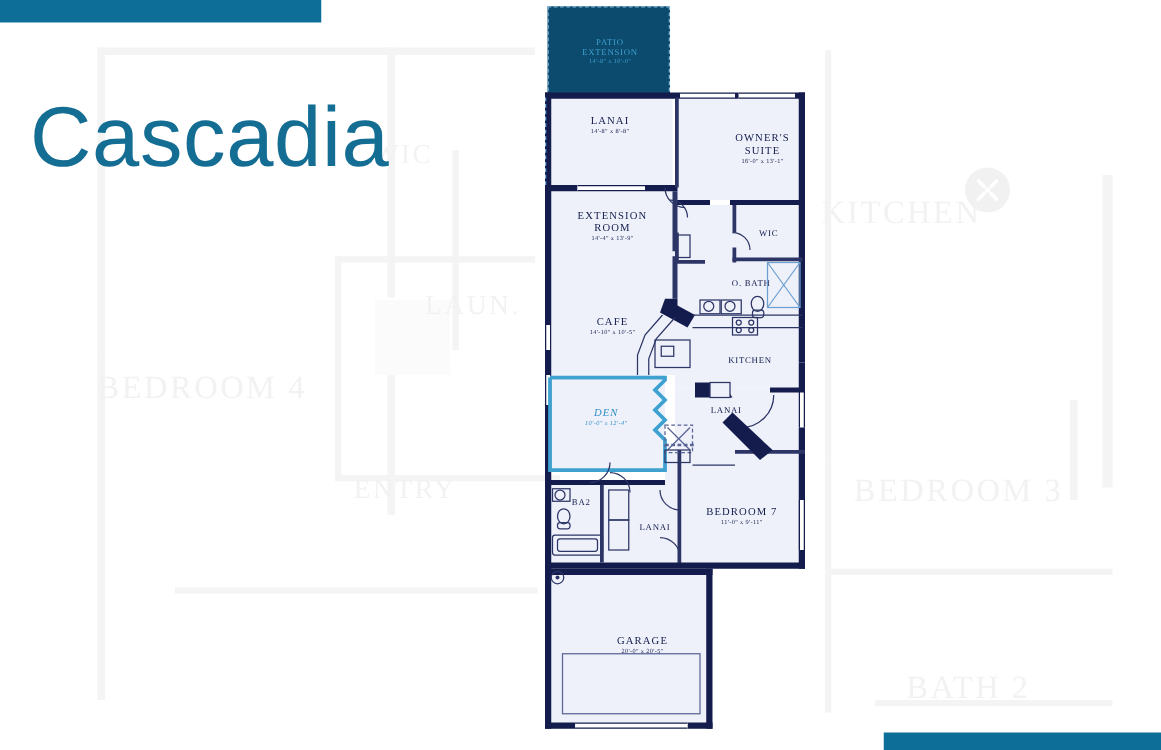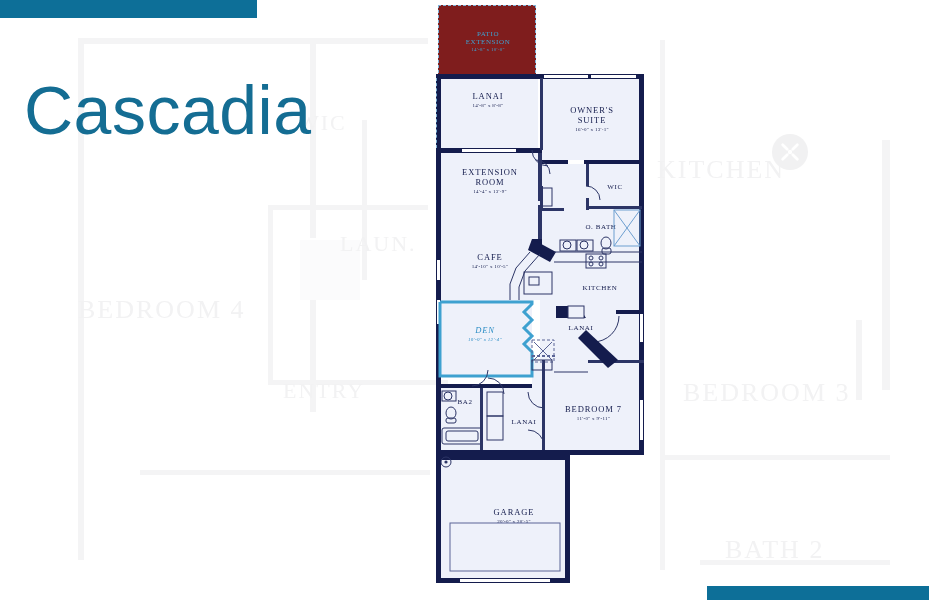--- a/index.html
+++ b/index.html
@@ -129,21 +129,21 @@
     display: block;
     font-size: 5px;
     letter-spacing: 0.3px;
     margin-top: 1px;
   }
   .label.sm .name { font-size: 7px; letter-spacing: 0.6px; }
 
   
   .patio {
     position: absolute;
-    background: #7f1d1d;
+    background: #0c4a6e;
     border: 1px dashed #7fb4d8;
     box-sizing: border-box;
   }
   .patio .label .name { color: #3ea1d0; }
   .patio .label .dims { color: #3ea1d0; }
 
   
   .den-outline {
     position: absolute;
     z-index: 5;
@@ -234,21 +234,21 @@
       </div>
     </div>
 
     <div class="room" style="left:10px; top:78px; width:100px; height:72px;"></div>
     <div class="label" style="left:10px; top:92px; width:100px;">
       <span class="name">LANAI</span>
       <span class="dims">14'-8" x 8'-8"</span>
     </div>
 
     <div class="room" style="left:114px; top:78px; width:100px; height:82px;"></div>
-    <div class="label" style="left:114px; top:106px; width:100px;">
+    <div class="label" style="left:132px; top:106px; width:100px;">
       <span class="name" style="white-space:pre-line;">OWNER'S
 SUITE</span>
       <span class="dims">16'-0" x 13'-1"</span>
     </div>
 
     <div class="room" style="left:10px; top:150px; width:104px; height:150px;"></div>
     <div class="label" style="left:10px; top:168px; width:104px;">
       <span class="name" style="white-space:pre-line;">EXTENSION
 ROOM</span>
       <span class="dims">14'-4" x 13'-9"</span>

